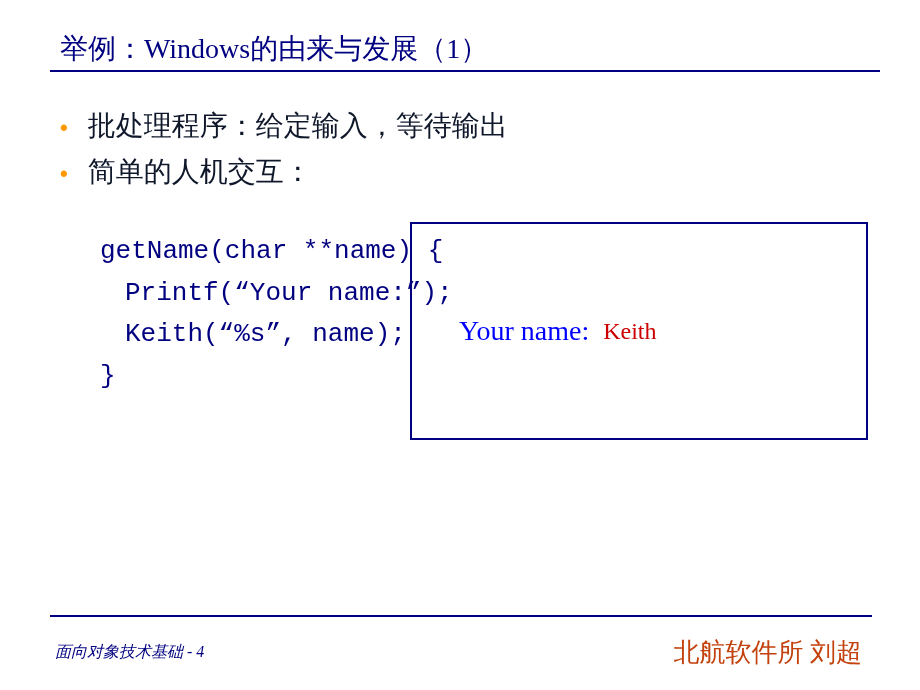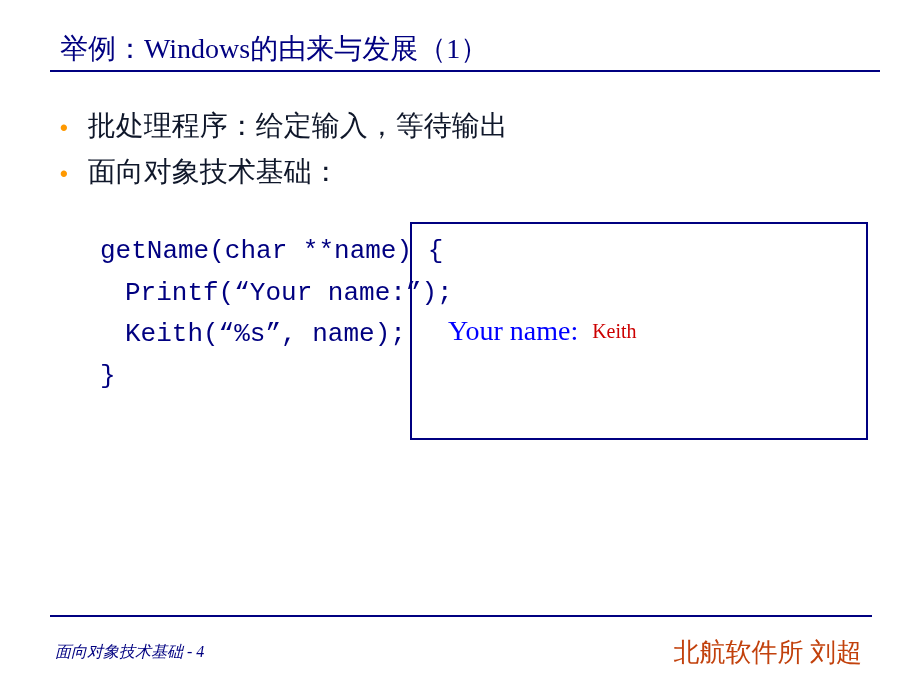--- a/index.html
+++ b/index.html
@@ -59,30 +59,30 @@
     }
     .output-box {
       position: absolute;
       top: 222px;
       left: 410px;
       width: 458px;
       height: 218px;
       border: 2px solid #000080;
       display: flex;
       align-items: center;
-      padding-left: 36px;
+      padding-left: 47px;
     }
     .output-label {
       color: #0000ff;
       font-size: 28px;
       font-family: "Times New Roman", serif;
     }
     .output-value {
       color: #cc0000;
-      font-size: 20px;
+      font-size: 24px;
       font-family: "Times New Roman", serif;
       margin-left: 14px;
     }
     .footer {
       position: absolute;
       bottom: 20px;
       left: 0;
       right: 8px;
     }
     .footer-underline {
@@ -115,21 +115,21 @@
 <hr class="title-underline">
 
 <div class="content">
   <ul class="bullet-list">
     <li class="bullet-item">
       <span class="bullet-marker">•</span>
       <span class="bullet-text">批处理程序：给定输入，等待输出</span>
     </li>
     <li class="bullet-item">
       <span class="bullet-marker">•</span>
-      <span class="bullet-text">面向对象技术基础：</span>
+      <span class="bullet-text">简单的人机交互：</span>
     </li>
   </ul>
 
   <div class="code-block">
     <div>getName(char **name) {</div>
     <div class="code-line-indent">Printf(“Your name:”);</div>
     <div class="code-line-indent">Keith(“%s”, name);</div>
     <div>}</div>
   </div>
 </div>

